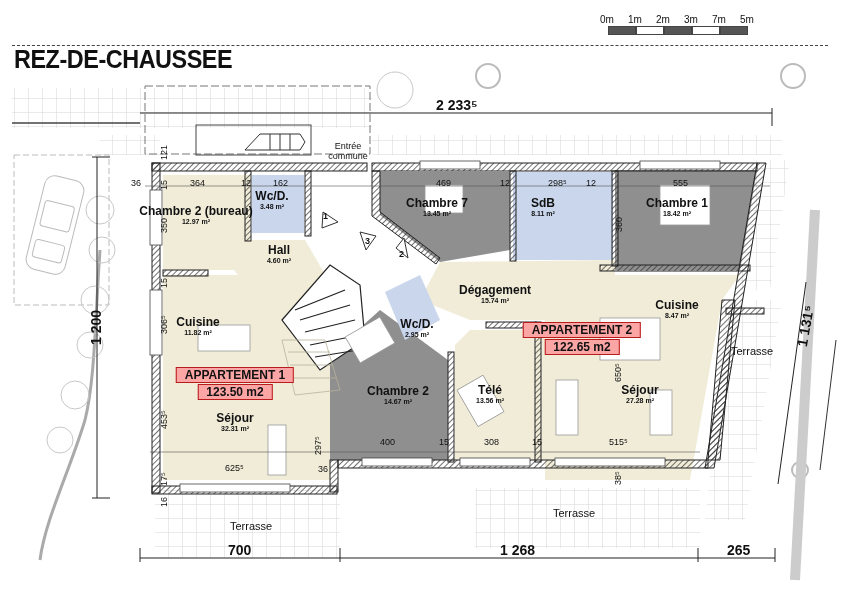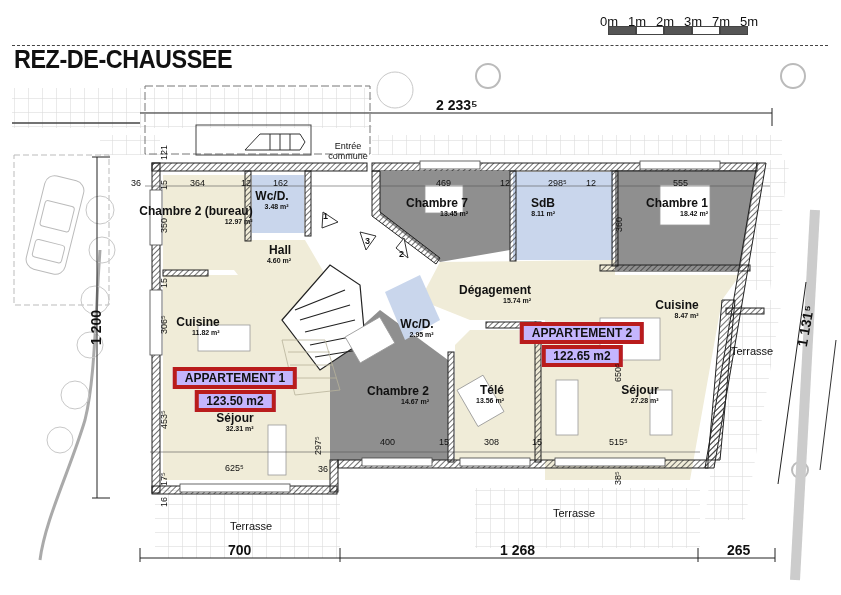--- a/index.html
+++ b/index.html
@@ -1,27 +1,27 @@
 <!DOCTYPE html>
 <html><head>
 <meta charset="utf-8">
 <style>
   html,body{margin:0;padding:0;background:#fff;}
   body{width:841px;height:595px;position:relative;overflow:hidden;font-family:"Liberation Sans",sans-serif;color:#111;}
   .title{position:absolute;left:14px;top:44px;font-size:26px;font-weight:bold;letter-spacing:-0.5px;transform:scaleX(0.9);transform-origin:left;}
   .dashline{position:absolute;left:12px;top:45px;width:816px;border-top:1px dashed #444;}
   .scale{position:absolute;left:606px;top:14px;width:160px;height:28px;}
-  .scale .lbl{position:absolute;top:0;font-size:13px;}
+  .scale .lbl{position:absolute;top:0;font-size:10px;}
   .scale .bar{position:absolute;top:12px;height:9px;width:28px;border:1px solid #444;box-sizing:border-box;}
   svg{position:absolute;left:0;top:0;}
-  .lab{position:absolute;font-weight:bold;white-space:nowrap;transform:translateX(-50%);text-align:right;line-height:1.05;}
+  .lab{position:absolute;font-weight:bold;white-space:nowrap;transform:translateX(-50%);text-align:center;line-height:1.05;}
   .lab .n{font-size:12px;display:block;}
   .lab .a{font-size:7px;display:block;font-weight:bold;}
   .apt{position:absolute;transform:translateX(-50%);text-align:center;font-weight:bold;font-size:12px;}
-  .apt span{display:inline-block;border:4px solid #b91c1c;background:#c4b5fd;padding:0 8px;margin-bottom:1px;}
+  .apt span{display:inline-block;border:1px solid #b91c1c;background:#fca5a5;padding:0 8px;margin-bottom:1px;}
   .dim{position:absolute;font-size:9px;white-space:nowrap;}
   .bigdim{position:absolute;font-size:14px;font-weight:bold;white-space:nowrap;}
   .terr{position:absolute;font-size:11px;font-weight:normal;white-space:nowrap;}
   .rot{transform:rotate(-90deg);transform-origin:left top;}
   .small{position:absolute;font-size:9px;font-weight:normal;text-align:center;line-height:1.1;}
 </style>
 </head>
 <body>
 
 <div class="title">REZ-DE-CHAUSSEE</div>

